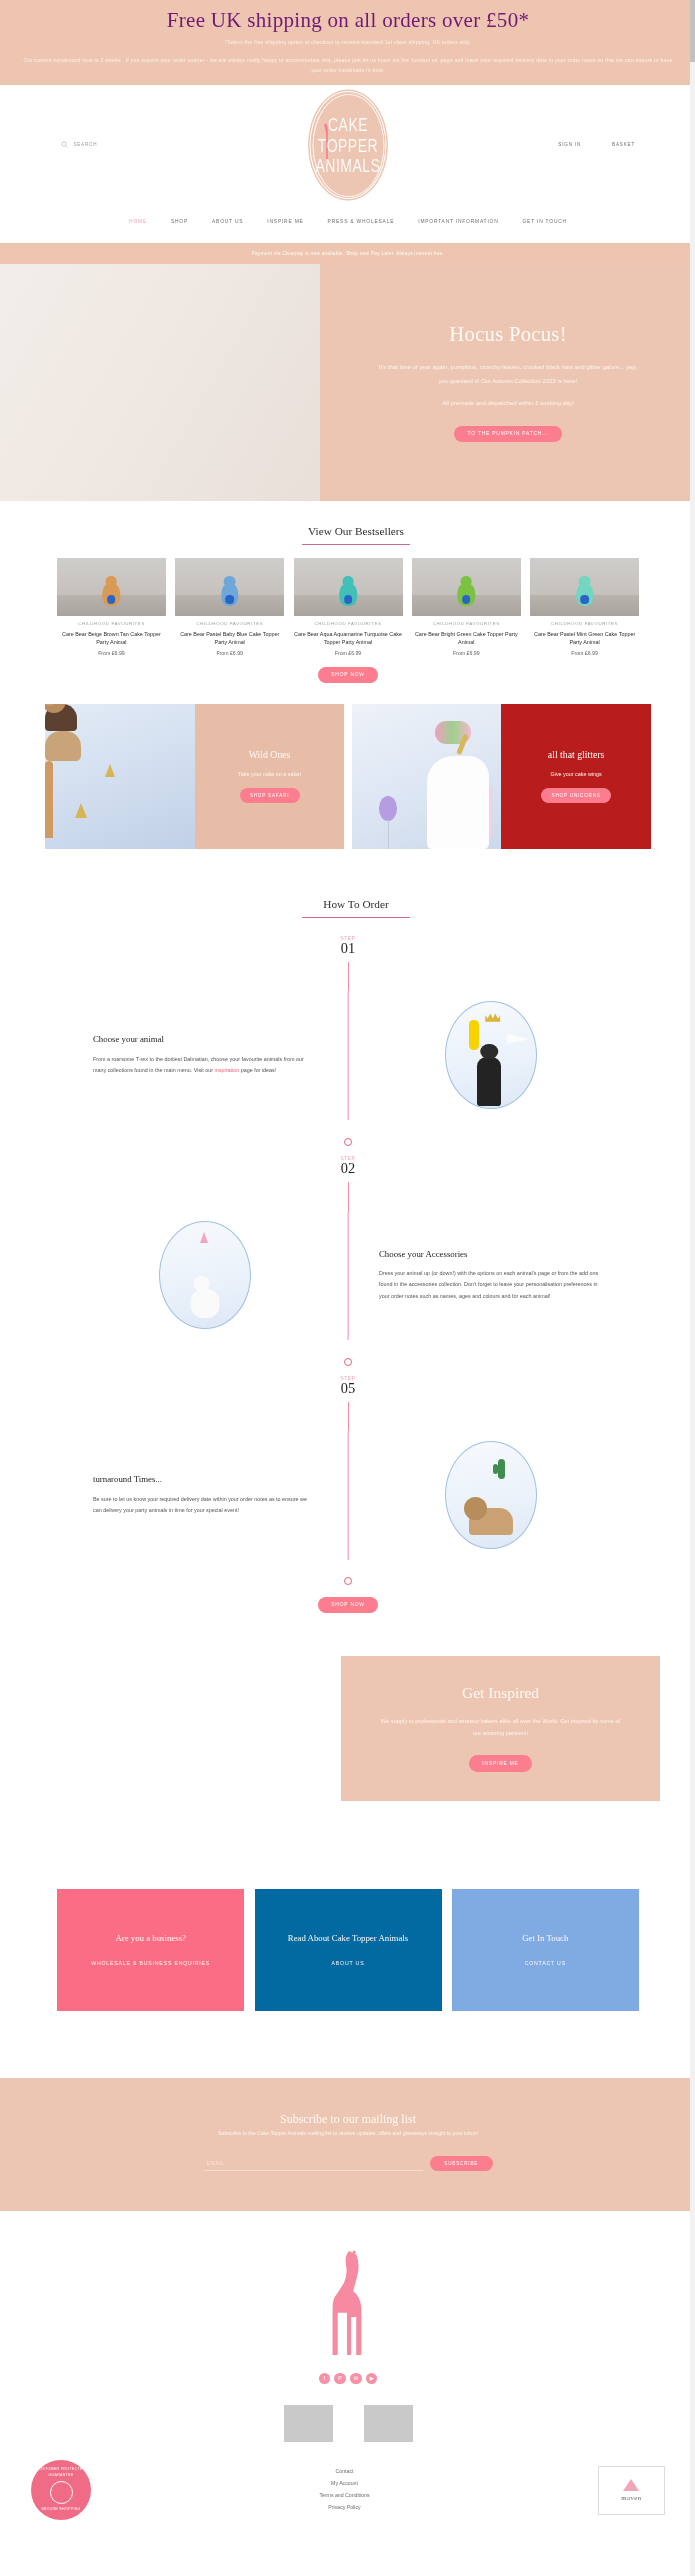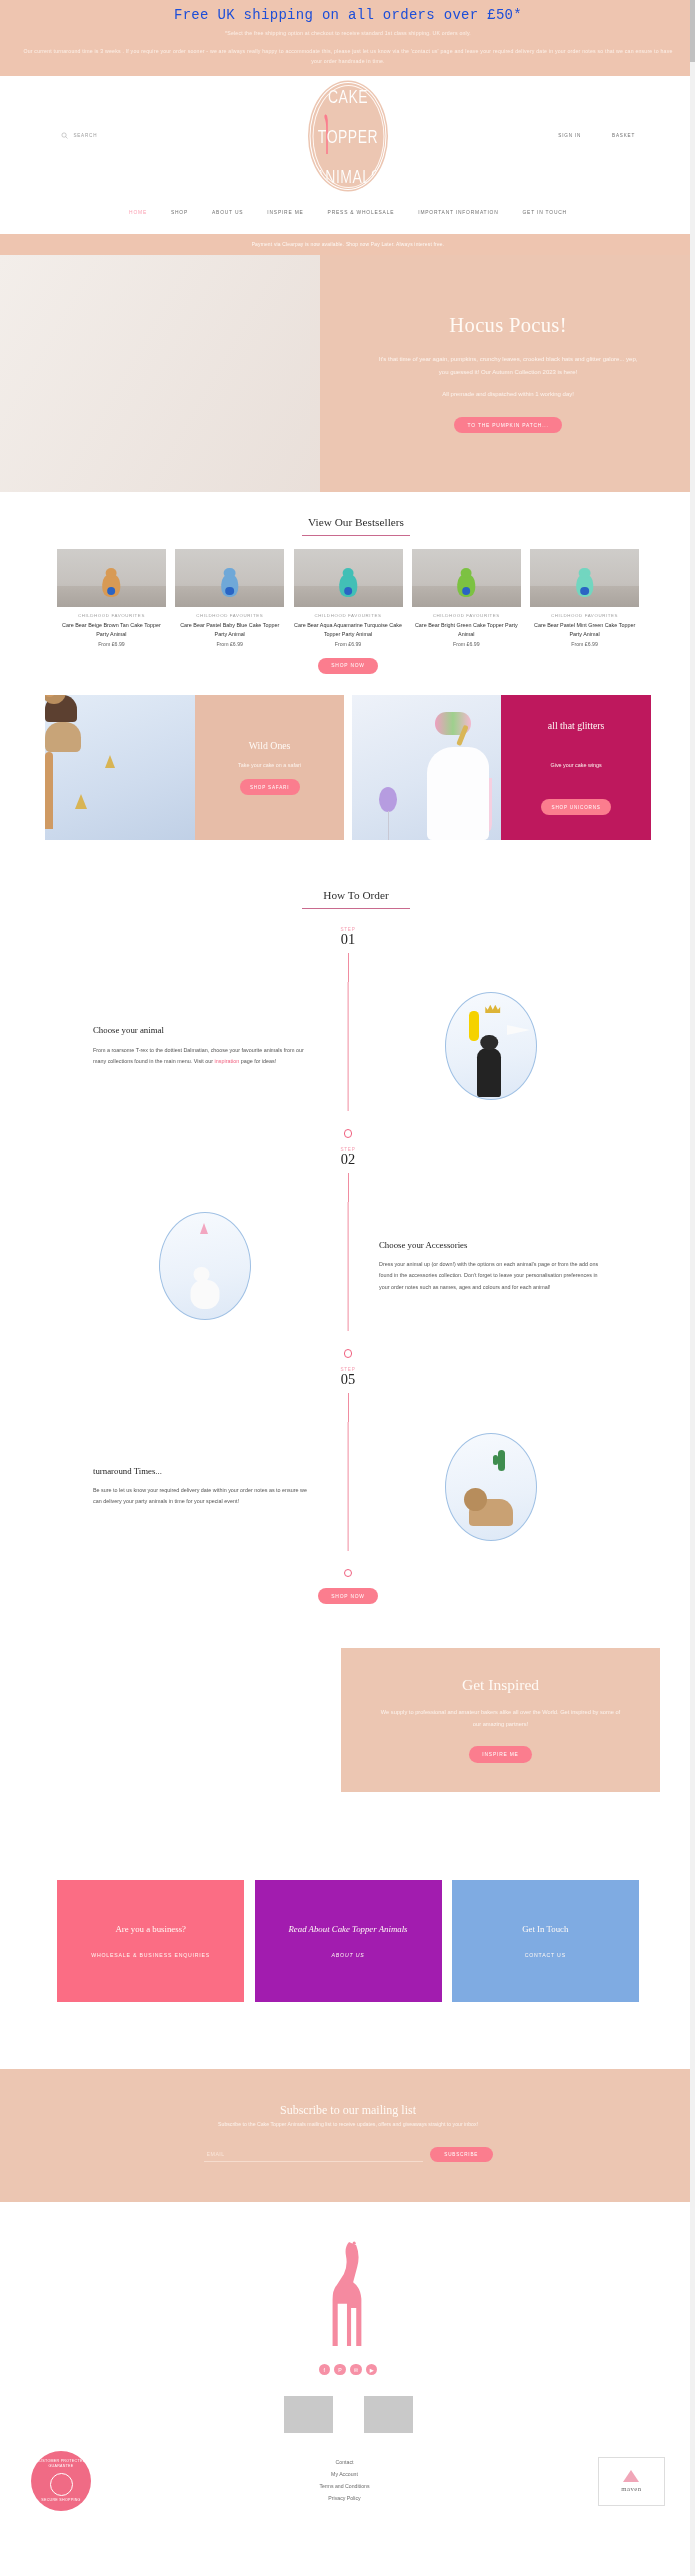--- a/index.html
+++ b/index.html
@@ -13,25 +13,25 @@
   }
 
   
   .announce {
     background: #eec5b0;
     color: #fffaf6;
     text-align: center;
     padding: 7.2px 15.5px 9.3px 15.5px;
   }
   .announce-head {
-    font-family: Liberation Mono, monospace;
-    font-size: 14px;
+    font-family: Liberation Serif, serif;
+    font-size: 21px;
     letter-spacing: 0.3px;
     line-height: 1.25;
-    color: #1d4ed8;
+    color: #701a75;
   }
   .announce-sub {
     font-size: 5.2px;
     letter-spacing: 0.2px;
     margin-top: 5.2px;
     color: #fdf3ec;
     opacity: .95;
   }
   .announce-note {
     font-size: 5.2px;
@@ -89,23 +89,22 @@
     flex-direction: column;
     align-items: center;
     justify-content: center;
     overflow: hidden;
   }
   .logo-inner {
     border: 1px solid #fff7f2;
     border-radius: 50% / 50%;
     width: 72px; height: 103px;
     display: flex; flex-direction: column;
-    align-items: center; justify-content: space-between;
+    align-items: center; justify-content: center;
     position: relative;
-    gap: 12px;
   }
   .logo-line {
     font-family: "Liberation Sans Narrow", "Liberation Sans", sans-serif;
     color: #fffdfb;
     font-size: 14px;
     letter-spacing: 0.5px;
     line-height: 1.08;
     font-weight: 400;
     transform: scaleY(1.35);
     margin: 2.6px 0;
@@ -270,21 +269,21 @@
   .promo-img.safari { background: linear-gradient(160deg,#e3ecf7,#cfdcee 60%,#c0d0e6); }
   .promo-img.unicorn { background: linear-gradient(160deg,#eef2f9,#dde6f3 55%,#ccd9ec); }
   .promo-txt {
     width: 50%;
     display:flex; flex-direction:column;
     align-items:center; justify-content:center;
     padding: 0 9.3px;
     text-align:center;
   }
   .promo-txt.peach { background: #e7bda8; }
-  .promo-txt.blue  { background: #be185d; gap: 20px; }
+  .promo-txt.blue  { background: #b91c1c; }
   .promo-title {
     font-family: "Liberation Serif", serif;
     color: #fffaf6;
     font-size: 9.8px;
     margin-bottom: 11.3px;
   }
   .promo-sub {
     font-size: 5.4px;
     color: #fdf4ee;
     margin-bottom: 11.3px;
@@ -388,21 +387,21 @@
     padding: 57px 0 67px 0;
   }
   .cta-card {
     width: 187px; height: 122px;
     display: flex; flex-direction: column;
     align-items: center; justify-content: center;
     text-align: center;
     padding: 0 12.4px;
   }
   .cta-card.pink  { background: #fb6d84; }
-  .cta-card.peach { background: #a21caf; font-style: italic; }
+  .cta-card.peach { background: #0369a1; }
   .cta-card.blue  { background: #7fabe2; }
   .cta-title {
     font-family: "Liberation Serif", serif;
     font-size: 8.8px; color:#fffaf6; margin-bottom: 17.5px;
   }
   .cta-link { font-size: 5.2px; letter-spacing: 0.8px; color:#fff8f3; }
 
   
   .newsletter {
     background: #ecc6b2;

